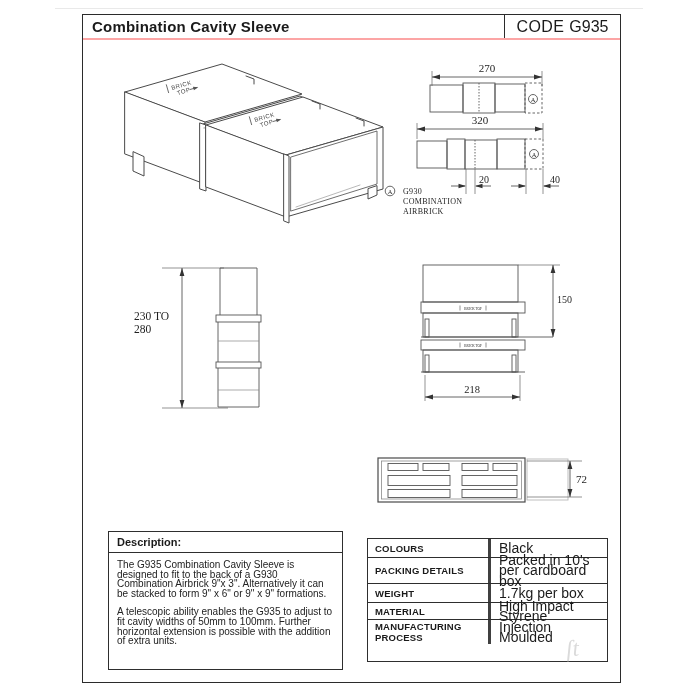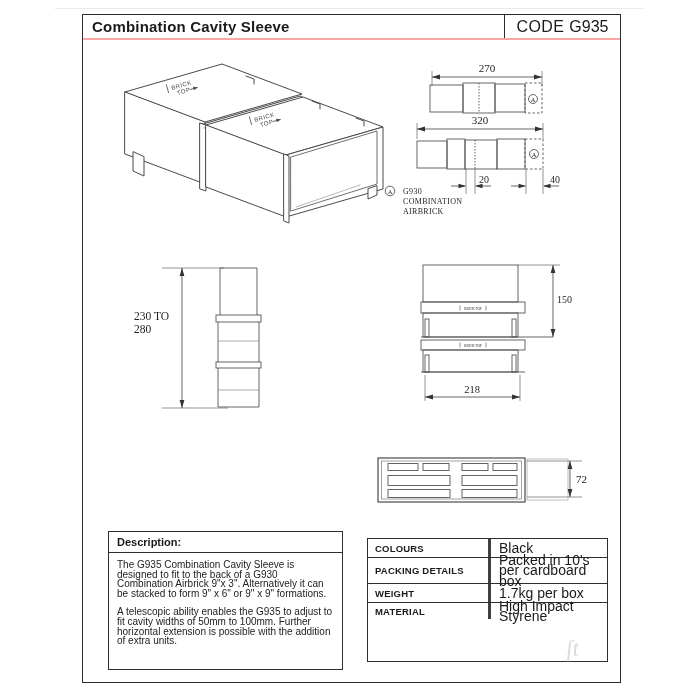--- a/index.html
+++ b/index.html
@@ -256,15 +256,19 @@
     <div class="tvalue">Packed in 10's per cardboard box</div>
   </div>
   <div class="trow" style="height:19px">
     <div class="tlabel">WEIGHT</div>
     <div class="tvalue">1.7kg per box</div>
   </div>
   <div class="trow" style="height:17px">
     <div class="tlabel">MATERIAL</div>
     <div class="tvalue">High Impact Styrene</div>
   </div>
+  <div class="trow" style="height:25px">
+    <div class="tlabel">MANUFACTURING PROCESS</div>
+    <div class="tvalue">Injection Moulded</div>
+  </div>
 </div>
 
 <div class="abs watermark">ſt</div>
 
 </body></html>

